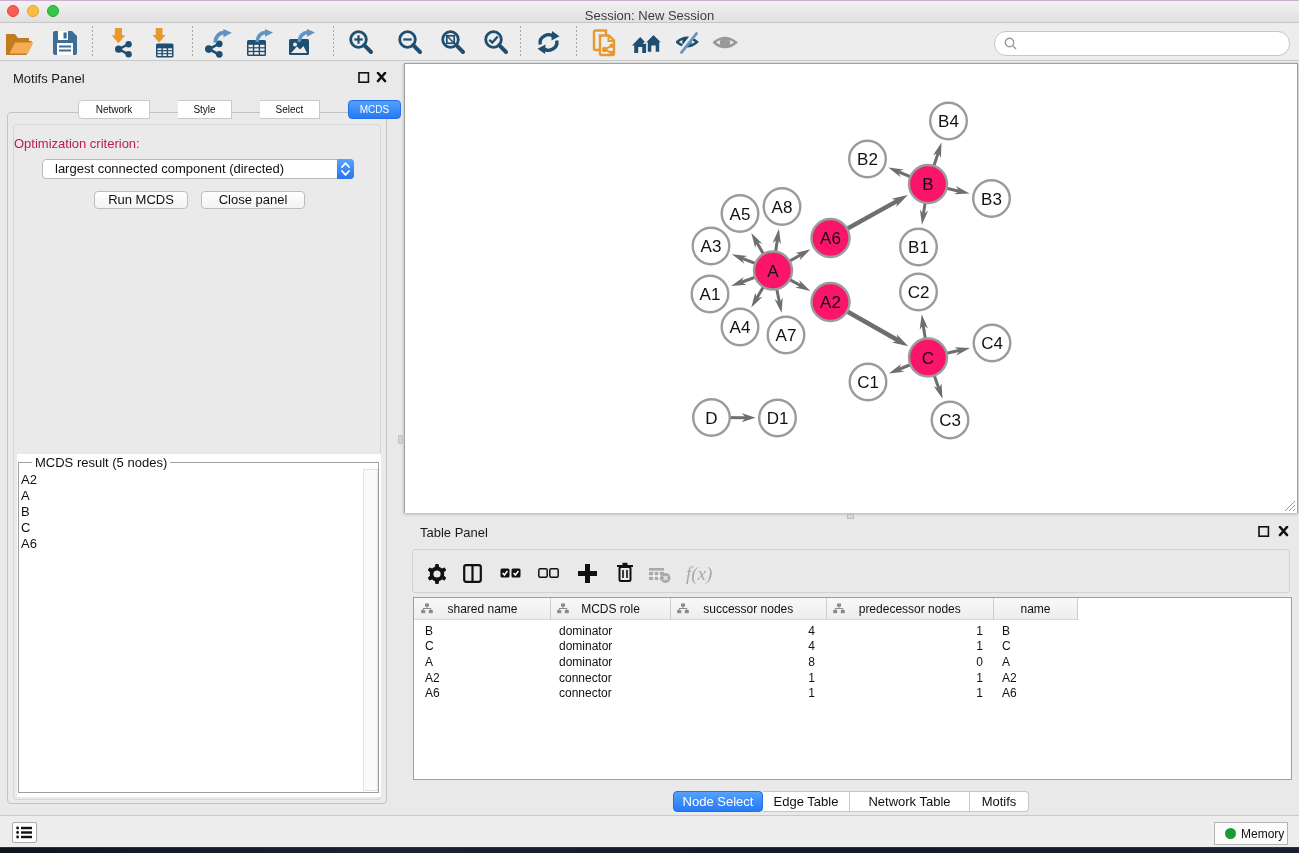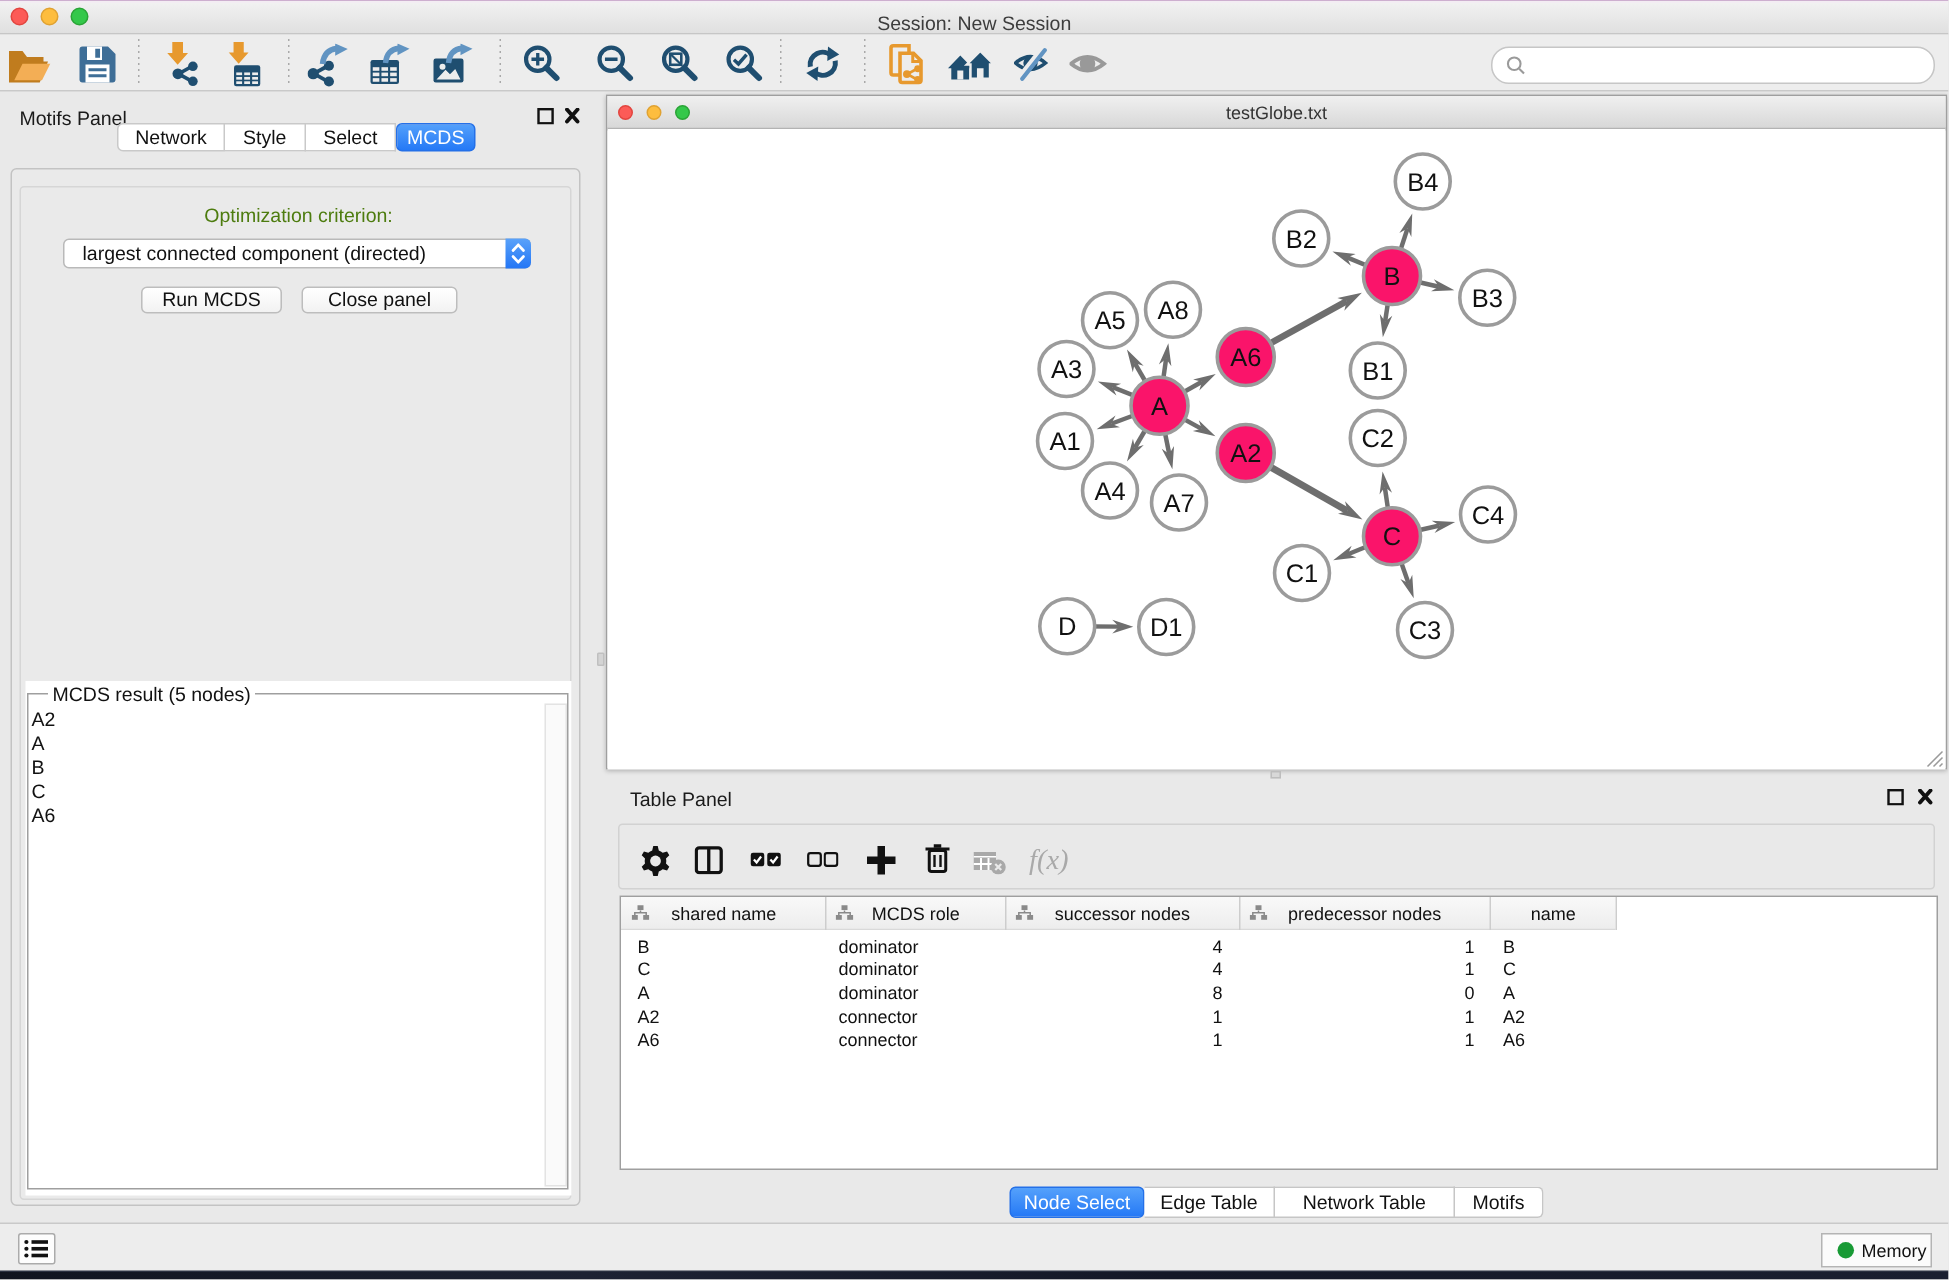--- a/index.html
+++ b/index.html
@@ -12,25 +12,25 @@
 #titlebar { left:0; top:2px; width:1299px; height:21px; background:linear-gradient(#f1f1f1,#dfdfdf); box-shadow:0 -1px 0 #c6c6c6 inset; }
 #titlebar .tl { position:absolute; top:3px; width:12px; height:12px; border-radius:50%; }
 #apptitle { width:100%; text-align:center; top:6px; font-size:13px; color:#3c3c3c; position:absolute; }
 #toolbar { left:0; top:23px; width:1299px; height:38px; background:#ededed; border-bottom:1px solid #c9c9c9; }
 .tsep { position:absolute; top:3px; height:32px; width:1px; background-image:linear-gradient(#a9a9a9 40%, rgba(0,0,0,0) 0%); background-size:1px 4px; }
 #search { left:994px; top:8px; width:296px; height:25px; border:1px solid #c6c6c6; border-radius:12px; background:#fff; position:absolute; }
 
 #cp-title { left:13px; top:71px; font-size:13px; color:#1a1a1a; }
 #cp-outer { left:7px; top:112px; width:380px; height:692px; border:1px solid #c3c3c3; border-radius:4px; background:#eaeaea; }
 #cp-inner { left:13px; top:124px; width:368px; height:676px; border:1px solid #d6d6d6; border-radius:3px; background:#eaeaea; }
-#cp-tabs { left:78px; top:82px; height:19px; display:flex; position:absolute; font-size:13px; }
+#cp-tabs { left:78px; top:100px; height:19px; display:flex; position:absolute; font-size:10px;gap:28px; }
 #cp-tabs .seg { background:#fff; border:1px solid #c9c9c9; border-left:none; line-height:17px; color:#111; text-align:center; }
 #cp-tabs .seg:first-child { border-left:1px solid #c9c9c9; border-radius:4px 0 0 4px; }
 #cp-tabs .seg.blue { background:linear-gradient(#53a0fb,#2579f6); color:#fff; border:1px solid #2470e8; border-radius:4px; }
-#optlabel { left:14px; top:136px; width:370px; text-align:center; font-size:13px; color:#4d7c0f; }
+#optlabel { left:14px; top:136px; width:370px; font-size:13px; color:#be185d; }
 #dropdown { left:42px; top:159px; width:312px; height:20px; background:#fff; border:1px solid #b9b9b9; border-radius:4px; font-size:13px; color:#111; line-height:18px; padding-left:12px; }
 #dd-step { right:-1px; top:-1px; width:17px; height:20px; background:linear-gradient(#5aa2fa,#2376f5); border-radius:0 4px 4px 0; position:absolute; }
 .btn { position:absolute; top:191px; height:18px; background:linear-gradient(#ffffff,#f2f2f2); border:1px solid #bdbdbd; border-radius:4px; font-size:13px; color:#111; text-align:center; line-height:16px; }
 
 #resbox { left:17px; top:454px; width:364px; height:343px; background:#fff; }
 #resborder { left:1px; top:8px; width:361px; height:331px; border:1px solid #9f9f9f; position:absolute; }
 #reslegend { position:absolute; left:5px; top:1px; background:#fff; padding:0 3px; font-size:13px; color:#111;margin-left:10px; }
 #reslist { position:absolute; left:4px; top:18px; font-size:13px; color:#111; line-height:16px; }
 #vscroll { position:absolute; right:3px; top:15px; width:15px; height:322px; background:#fafafa; border:1px solid #e3e3e3; }
 
@@ -242,26 +242,20 @@
 <div class="btn" style="left:94px;width:94px">Run MCDS</div>
 <div class="btn" style="left:201px;width:104px">Close panel</div>
 <div id="resbox" class="abs">
   <div id="resborder"></div>
   <div id="reslegend">MCDS result (5 nodes)</div>
   <div id="reslist">A2<br>A<br>B<br>C<br>A6</div>
   <div id="vscroll"></div>
 </div>
 
 <div id="netwin" class="abs">
-  <div id="nettitle">
-    <div class="tl" style="left:7px;background:#fc5b57;border:0.5px solid #e2453f;"></div>
-    <div class="tl" style="left:26px;background:#fdbd3e;border:0.5px solid #e0a232;"></div>
-    <div class="tl" style="left:45px;background:#34c84a;border:0.5px solid #2aa436;"></div>
-    <div id="netname">testGlobe.txt</div>
-  </div>
   <div id="netcanvas">
     <svg width="894" height="427" viewBox="0 0 894 427" style="position:absolute;left:0;top:0">
 <line x1="368.0" y1="183.5" x2="351.5" y2="155.1" stroke="#6e6e6e" stroke-width="3.0"></line>
 <polygon points="346.3,146.0 357.4,156.8 351.5,155.1 350.2,161.1" fill="#6e6e6e"></polygon>
 <line x1="368.0" y1="183.5" x2="372.4" y2="152.2" stroke="#6e6e6e" stroke-width="3.0"></line>
 <polygon points="373.9,141.8 375.9,157.2 372.4,152.2 367.6,156.0" fill="#6e6e6e"></polygon>
 <line x1="368.0" y1="183.5" x2="336.7" y2="171.1" stroke="#6e6e6e" stroke-width="3.0"></line>
 <polygon points="326.9,167.3 342.4,168.9 336.7,171.1 339.3,176.7" fill="#6e6e6e"></polygon>
 <line x1="368.0" y1="183.5" x2="335.9" y2="195.5" stroke="#6e6e6e" stroke-width="3.0"></line>
 <polygon points="326.1,199.1 338.7,190.0 335.9,195.5 341.6,197.8" fill="#6e6e6e"></polygon>

